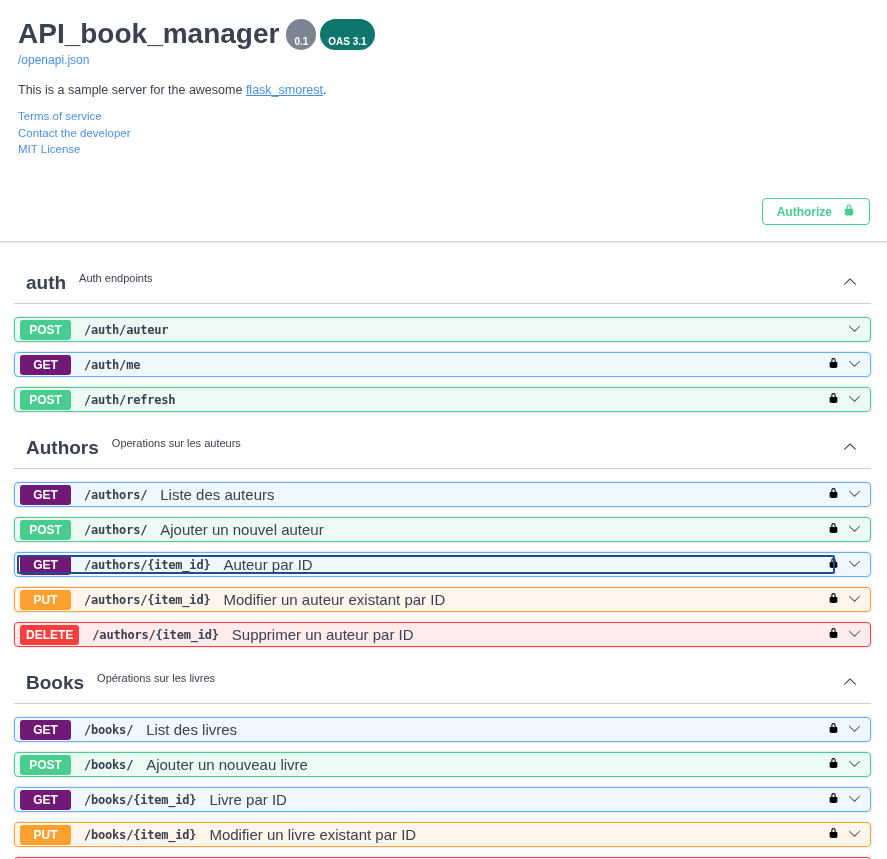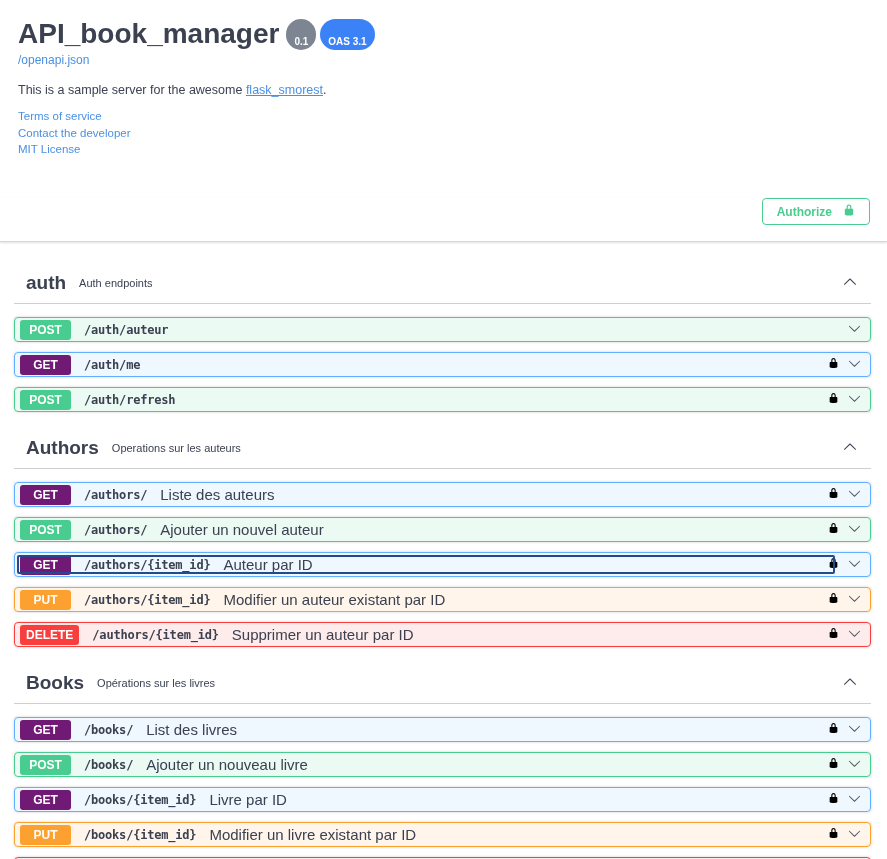--- a/index.html
+++ b/index.html
@@ -24,21 +24,21 @@
   .title-badges { display: flex; gap: 4px; margin-top: 1px; }
   .badge-pill {
     font-size: 10px;
     font-weight: 700;
     color: #fff;
     padding: 18px 8px 3px;
     border-radius: 57px;
     line-height: 1;
   }
   .badge-version { background: #7d8492; }
-  .badge-oas { background: #3b82f6; }
+  .badge-oas { background: #0f766e; }
   .spec-link {
     margin-top: 3px;
     font-size: 12px;
     color: #4990e2;
     text-decoration: none;
     display: inline-block;
   }
   .api-description { margin-top: 15px; font-size: 12.5px; color: #3b4151; }
   .api-description a { color: #4990e2; text-decoration: underline; }
   .info-links { margin-top: 13px; display: flex; flex-direction: column; gap: 4.5px; }
@@ -68,21 +68,20 @@
     padding: 4px 14px;
     cursor: pointer;
   }
   .btn-authorize svg { fill: #49cc90; width: 12px; height: 14px; }
 
   
   .sections-container { padding: 24px 16px 0 14px; }
   .opblock-tag-section { margin-bottom: 19px; }
   .opblock-tag {
     display: flex;
-    align-items: center;
     padding: 6px 12px 9px 12px;
     border-bottom: 1px solid rgba(59,65,81,.25);
     margin-bottom: 13px;
     cursor: pointer;
   }
   .section-title { font-size: 19px; font-weight: 700; color: #3b4151; }
   .section-desc { font-size: 11px; color: #3b4151; margin-left: 13px; }
   .tag-arrow {
     margin-left: auto;
     background: none;

